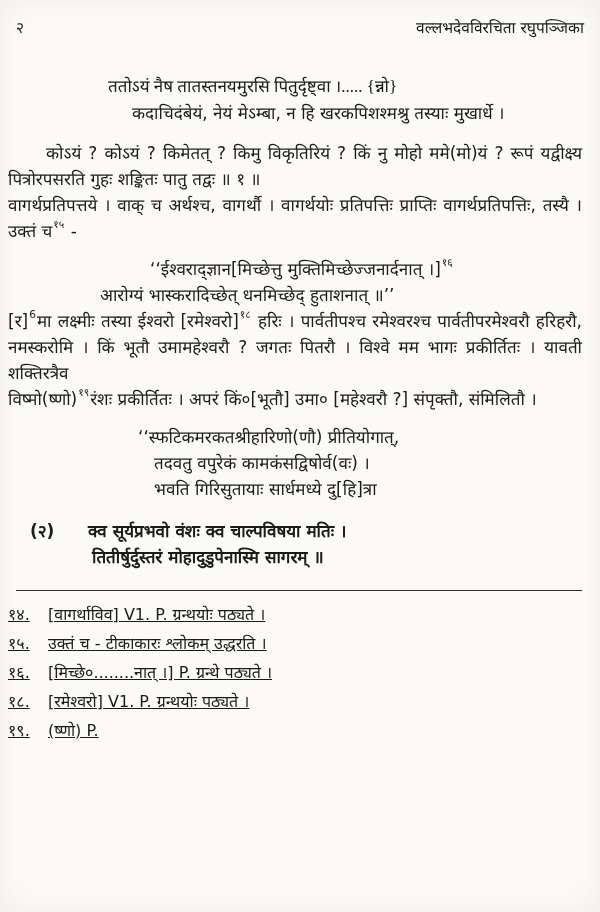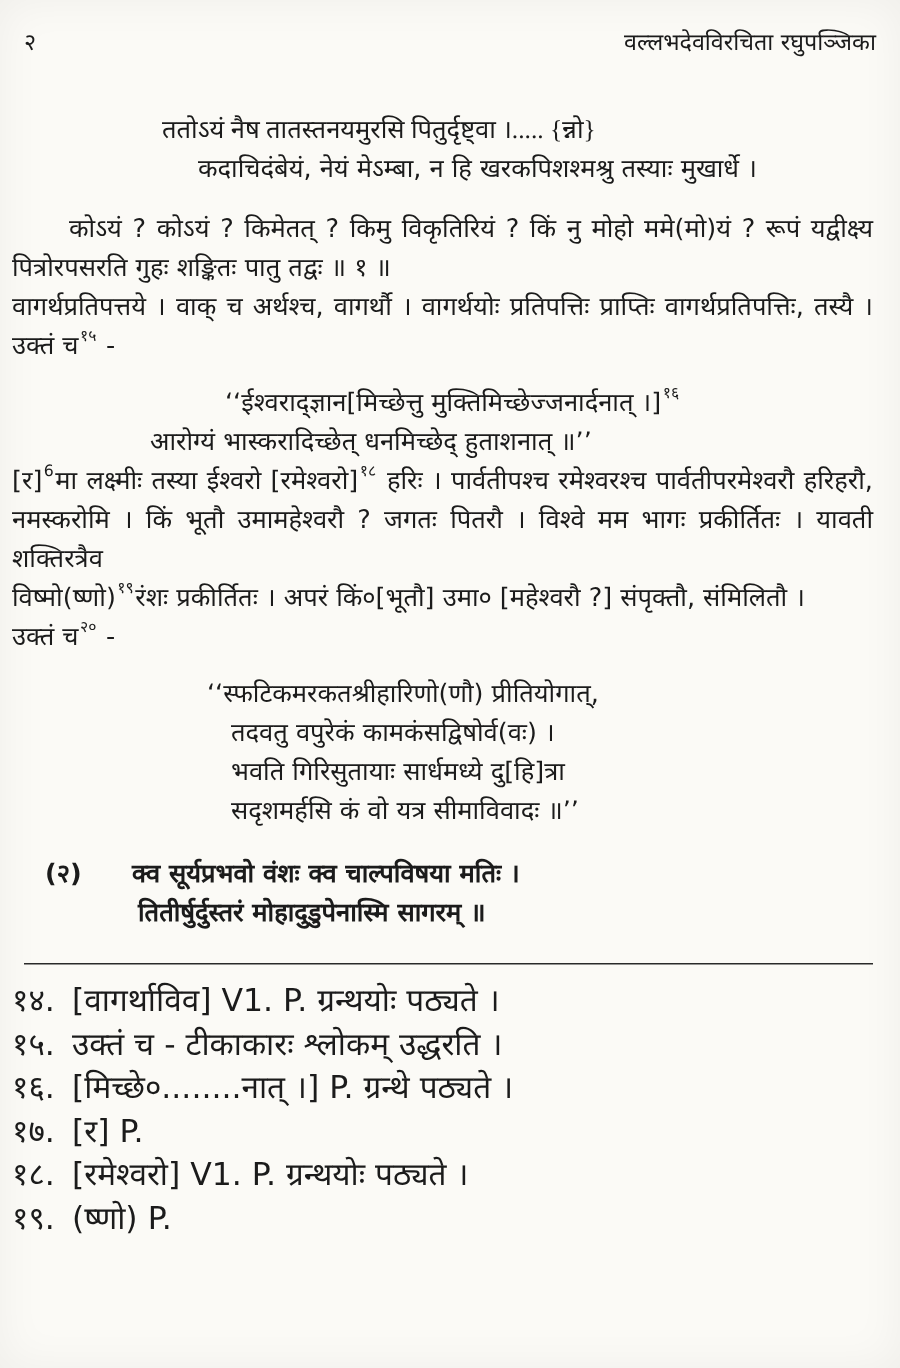--- a/index.html
+++ b/index.html
@@ -29,21 +29,21 @@
   .mt-verse{margin-top:12px;}
   .vq1{margin-left:142px;}
   .vq1b{margin-left:92px;}
   .vq2a{margin-left:130px;}
   .vq2b{margin-left:146px;}
   .mula{margin-top:16px;font-weight:700;}
   .mula-row{display:flex;}
   .mula-num{margin-left:22px;width:58px;flex:none;}
   .mula-l2{margin-left:84px;}
   .fn-rule{border:none;border-top:1.6px solid #2a2a2a;margin:20px 10px 16px 8px;}
-  .fn-row{display:flex;font-size:21px;line-height:16.5px;margin:0 0 12.5px 0;}
+  .fn-row{display:flex;font-size:16px;line-height:16.5px;margin:0 0 12.5px 0;text-decoration:underline;}
   .fn-num{width:40px;flex:none;}
   .fn-text{flex:1;}
 </style>
 </head>
 <body>
 
 <div class="page">
 
   <div class="hdr">
     <span>२</span>
@@ -60,26 +60,24 @@
 
     <div class="ln just">वागर्थप्रतिपत्तये । वाक् च अर्थश्च, वागर्थौ । वागर्थयोः प्रतिपत्तिः प्राप्तिः वागर्थप्रतिपत्तिः, तस्यै ।</div>
     <div class="ln">उक्तं च<sup>१५</sup> -</div>
 
     <div class="ln vq1 mt-verse">‘‘ईश्वराद्ज्ञान[मिच्छेत्तु मुक्तिमिच्छेज्जनार्दनात् ।]<sup>१६</sup></div>
     <div class="ln vq1b">आरोग्यं भास्करादिच्छेत् धनमिच्छेद् हुताशनात् ॥’’</div>
 
     <div class="ln just">[र]<sup>6</sup>मा लक्ष्मीः तस्या ईश्वरो [रमेश्वरो]<sup>१८</sup> हरिः । पार्वतीपश्च रमेश्वरश्च पार्वतीपरमेश्वरौ हरिहरौ,</div>
     <div class="ln just">नमस्करोमि । किं भूतौ उमामहेश्वरौ ? जगतः पितरौ । विश्वे मम भागः प्रकीर्तितः । यावती शक्तिरत्रैव</div>
     <div class="ln">विष्मो(ष्णो)<sup>१९</sup>रंशः प्रकीर्तितः । अपरं किं०[भूतौ] उमा० [महेश्वरौ ?] संपृक्तौ, संमिलितौ ।</div>
-    <div class="ln">उक्तं च<sup>२०</sup> -</div>
 
     <div class="ln vq2a mt-verse">‘‘स्फटिकमरकतश्रीहारिणो(णौ) प्रीतियोगात्,</div>
     <div class="ln vq2b">तदवतु वपुरेकं कामकंसद्विषोर्व(वः) ।</div>
     <div class="ln vq2b">भवति गिरिसुतायाः सार्धमध्ये दु[हि]त्रा</div>
-    <div class="ln vq2b">सदृशमर्हसि कं वो यत्र सीमाविवादः ॥’’</div>
 
     <div class="ln mula mula-row">
       <span class="mula-num">(२)</span>
       <span>क्व सूर्यप्रभवो वंशः क्व चाल्पविषया मतिः ।</span>
     </div>
     <div class="ln mula-l2" style="font-weight:700;">तितीर्षुर्दुस्तरं मोहादुडुपेनास्मि सागरम् ॥</div>
 
     <hr class="fn-rule">
 
     <div class="fn-row">
@@ -88,24 +86,20 @@
     </div>
     <div class="fn-row">
       <span class="fn-num">१५.</span>
       <span class="fn-text">उक्तं च - टीकाकारः श्लोकम् उद्धरति ।</span>
     </div>
     <div class="fn-row">
       <span class="fn-num">१६.</span>
       <span class="fn-text">[मिच्छे०........नात् ।] P. ग्रन्थे पठ्यते ।</span>
     </div>
     <div class="fn-row">
-      <span class="fn-num">१७.</span>
-      <span class="fn-text">[र] P.</span>
-    </div>
-    <div class="fn-row">
       <span class="fn-num">१८.</span>
       <span class="fn-text">[रमेश्वरो] V1. P. ग्रन्थयोः पठ्यते ।</span>
     </div>
     <div class="fn-row">
       <span class="fn-num">१९.</span>
       <span class="fn-text">(ष्णो) P.</span>
     </div>
 
   </div>
 </div>

